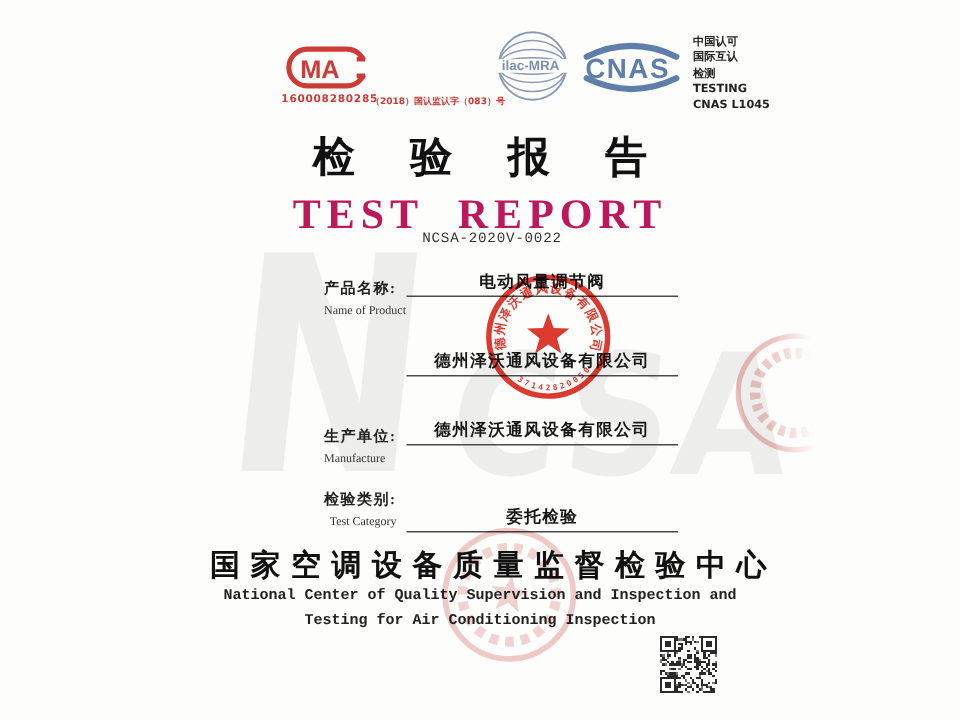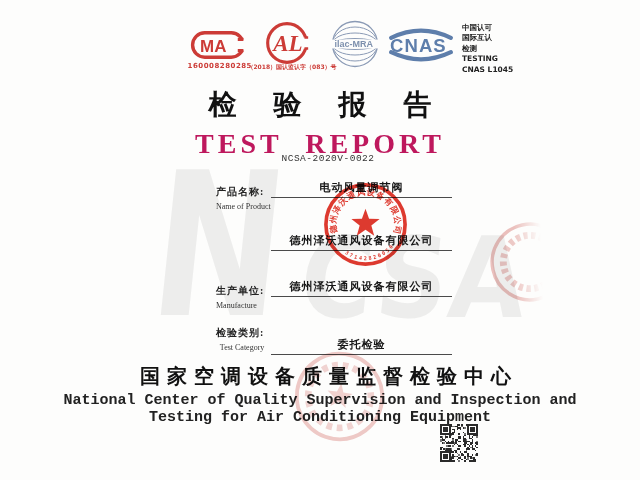--- a/index.html
+++ b/index.html
@@ -38,21 +38,21 @@
               font-family:"Liberation Serif","DejaVu Serif",serif;}
   .fline{position:absolute;left:271px;width:181px;height:26px;border-bottom:1px solid #4a4a4a;
          display:flex;align-items:flex-end;justify-content:center;z-index:2;}
   .fline .val{font-size:11px;font-weight:600;color:#161616;letter-spacing:1px;padding-bottom:2px;
               font-family:"DejaVu Serif","Liberation Serif",serif;white-space:nowrap;}
 
   
   .org-cn{position:absolute;left:0;right:0;top:363px;text-align:center;font-size:20px;
           font-weight:700;letter-spacing:7px;padding-left:18px;color:#111;z-index:2;
           font-family:"DejaVu Serif","Liberation Serif",serif;}
-  .org-en{position:absolute;left:0;right:0;text-align:center;font-size:15px;font-weight:700;
+  .org-en{position:absolute;left:0;right:0;text-align:center;font-size:10px;font-weight:700;
           color:#222;z-index:2;font-family:"Liberation Mono","DejaVu Sans Mono",monospace;}
 
   
   .stamp-main{position:absolute;left:322px;top:181px;width:87px;height:87px;z-index:3;
               opacity:.93;mix-blend-mode:multiply;}
   .stamp-bottom{position:absolute;left:292px;top:349px;width:95px;height:95px;z-index:3;
                 opacity:.26;mix-blend-mode:multiply;transform:rotate(8deg);}
   .stamp-right{position:absolute;left:487px;top:219px;width:86px;height:86px;z-index:3;opacity:.30;
                -webkit-mask-image:linear-gradient(100deg,#000 35%,transparent 62%);
                mask-image:linear-gradient(100deg,#000 35%,transparent 62%);
@@ -73,28 +73,20 @@
   <div class="logo" style="left:189px;top:29px;width:58px;height:32px;">
     <svg viewBox="0 0 60 34" width="58" height="32">
       <rect x="3" y="4" width="54" height="26" rx="13" fill="none" stroke="#cc3b36" stroke-width="3.6"></rect>
       <rect x="50" y="11" width="10" height="12" fill="#fdfdfc"></rect>
       <path d="M51 11 h6 M51 23 h6" stroke="#cc3b36" stroke-width="3.4"></path>
       <text x="11" y="24.5" font-size="18" font-weight="bold" fill="#cc3b36" font-family="Liberation Sans, sans-serif">MA</text>
     </svg>
   </div>
   <div class="caption-red" style="left:184px;top:62px;width:68px;font-size:7px;letter-spacing:.5px;text-align:right;">160008280285</div>
 
-  <div class="logo" style="left:264px;top:20px;width:46px;height:46px;">
-    <svg viewBox="0 0 50 50" width="46" height="46">
-      <circle cx="25" cy="25" r="21" fill="none" stroke="#cc3b36" stroke-width="3.4"></circle>
-      <rect x="43" y="19" width="7" height="12" fill="#fdfdfc"></rect>
-      <path d="M44 19 h4 M44 31 h4" stroke="#cc3b36" stroke-width="2.6"></path>
-      <text x="10" y="34" font-size="25" font-weight="bold" font-style="italic" fill="#cc3b36" font-family="Liberation Serif, serif">AL</text>
-    </svg>
-  </div>
   <div class="caption-red" style="left:244px;top:63px;width:96px;font-size:6px;">（2018）国认监认字（083）号</div>
 
   <div class="logo" style="left:330px;top:19px;width:50px;height:50px;">
     <svg viewBox="0 0 50 50" width="50" height="50">
       <circle cx="25" cy="25" r="22.5" fill="none" stroke="#8a9ab5" stroke-width="1.3"></circle>
       <ellipse cx="25" cy="25" rx="22.5" ry="17" fill="none" stroke="#8a9ab5" stroke-width="1"></ellipse>
       <ellipse cx="25" cy="25" rx="22.5" ry="11" fill="none" stroke="#8a9ab5" stroke-width="1"></ellipse>
       <ellipse cx="25" cy="25" rx="22.5" ry="5.5" fill="none" stroke="#8a9ab5" stroke-width="1"></ellipse>
       <rect x="0" y="20.5" width="50" height="9" fill="#fdfdfc"></rect>
       <text x="4.5" y="27.8" font-size="9" font-weight="bold" fill="#7d90ad" font-family="Liberation Sans, sans-serif">ilac-MRA</text>
@@ -144,21 +136,21 @@
   <div class="flabel" style="top:326px;text-align:right;">
     <div class="cn">检验类别:</div>
     <div class="en">Test Category</div>
   </div>
   <div class="fline" style="top:328px;justify-content:center;">
     <div class="val">委托检验</div>
   </div>
 
   <div class="org-cn">国家空调设备质量监督检验中心</div>
   <div class="org-en" style="top:392px;">National Center of Quality Supervision and Inspection and</div>
-  <div class="org-en" style="top:409px;">Testing for Air Conditioning Equipment</div>
+  <div class="org-en" style="top:409px;">Testing for Air Conditioning Inspection</div>
 
   <div class="stamp-main">
     <svg viewBox="0 0 100 100" width="87" height="87">
       <defs>
         <path id="arcTop" d="M 18.0 61.6 A 34 34 0 1 1 81.9 61.6" fill="none"></path>
         <path id="arcBot" d="M 16.4 73.5 A 41 41 0 0 0 83.6 73.5" fill="none"></path>
       </defs>
       <circle cx="50" cy="50" r="45.5" fill="none" stroke="#dd2b1f" stroke-width="4.2"></circle>
       <polygon points="50,32 54.1,43.3 66.2,43.7 56.7,51.2 60,62.8 50,56 40,62.8 43.3,51.2 33.8,43.7 45.9,43.3" fill="#dd2b1f"></polygon>
       <text font-size="9.5" font-weight="bold" fill="#dd2b1f" letter-spacing="1.2" font-family="DejaVu Sans, sans-serif">

